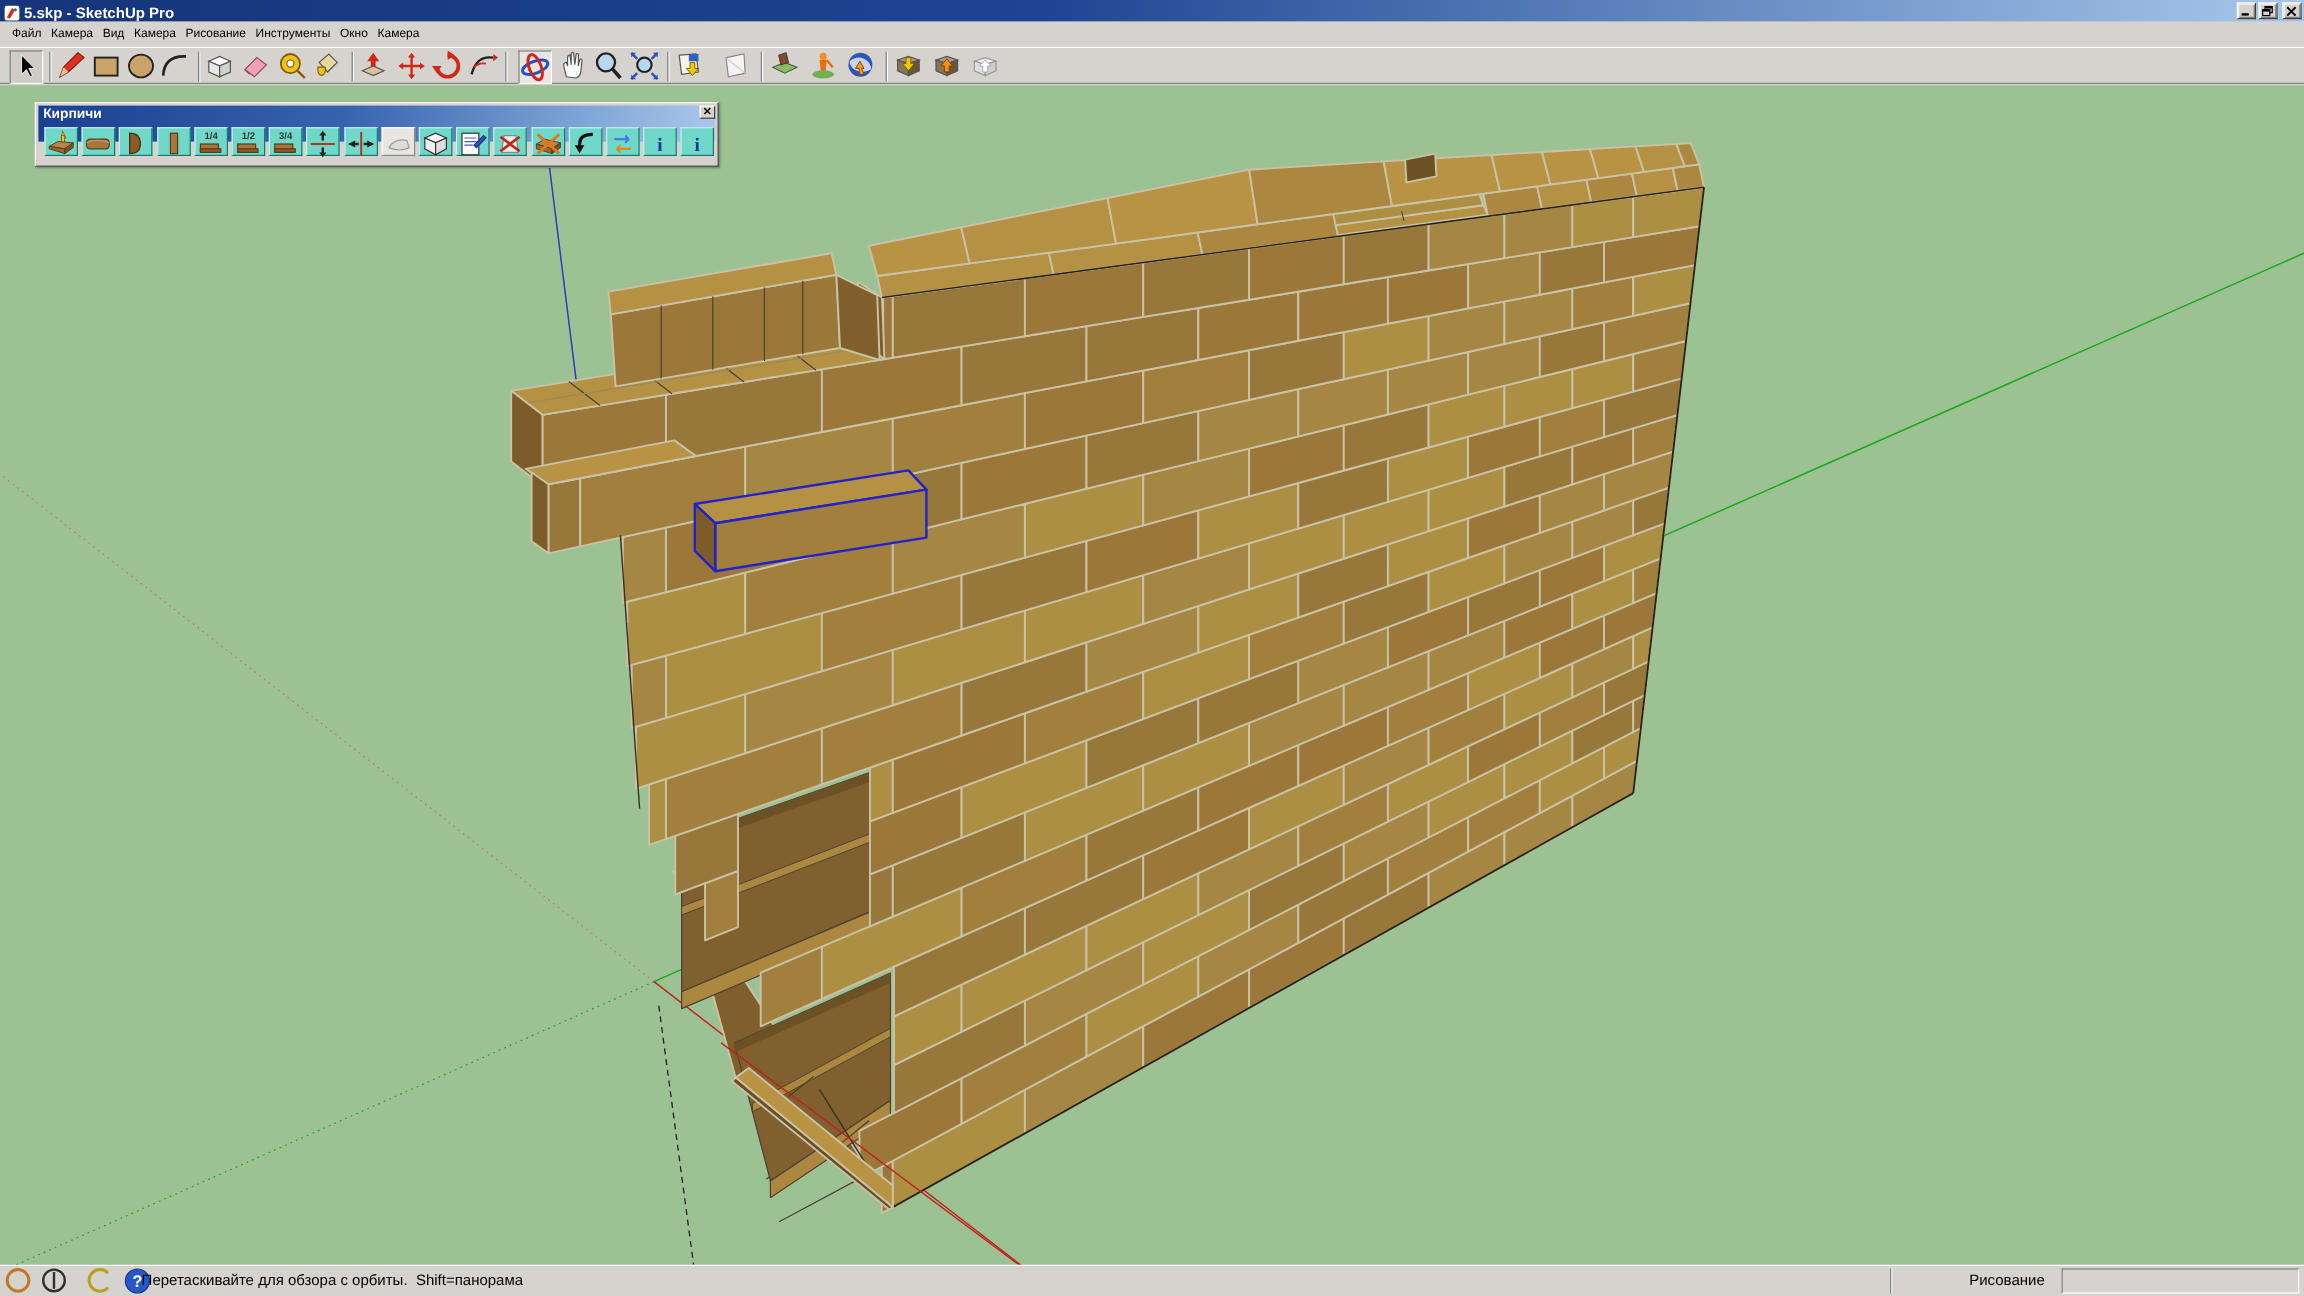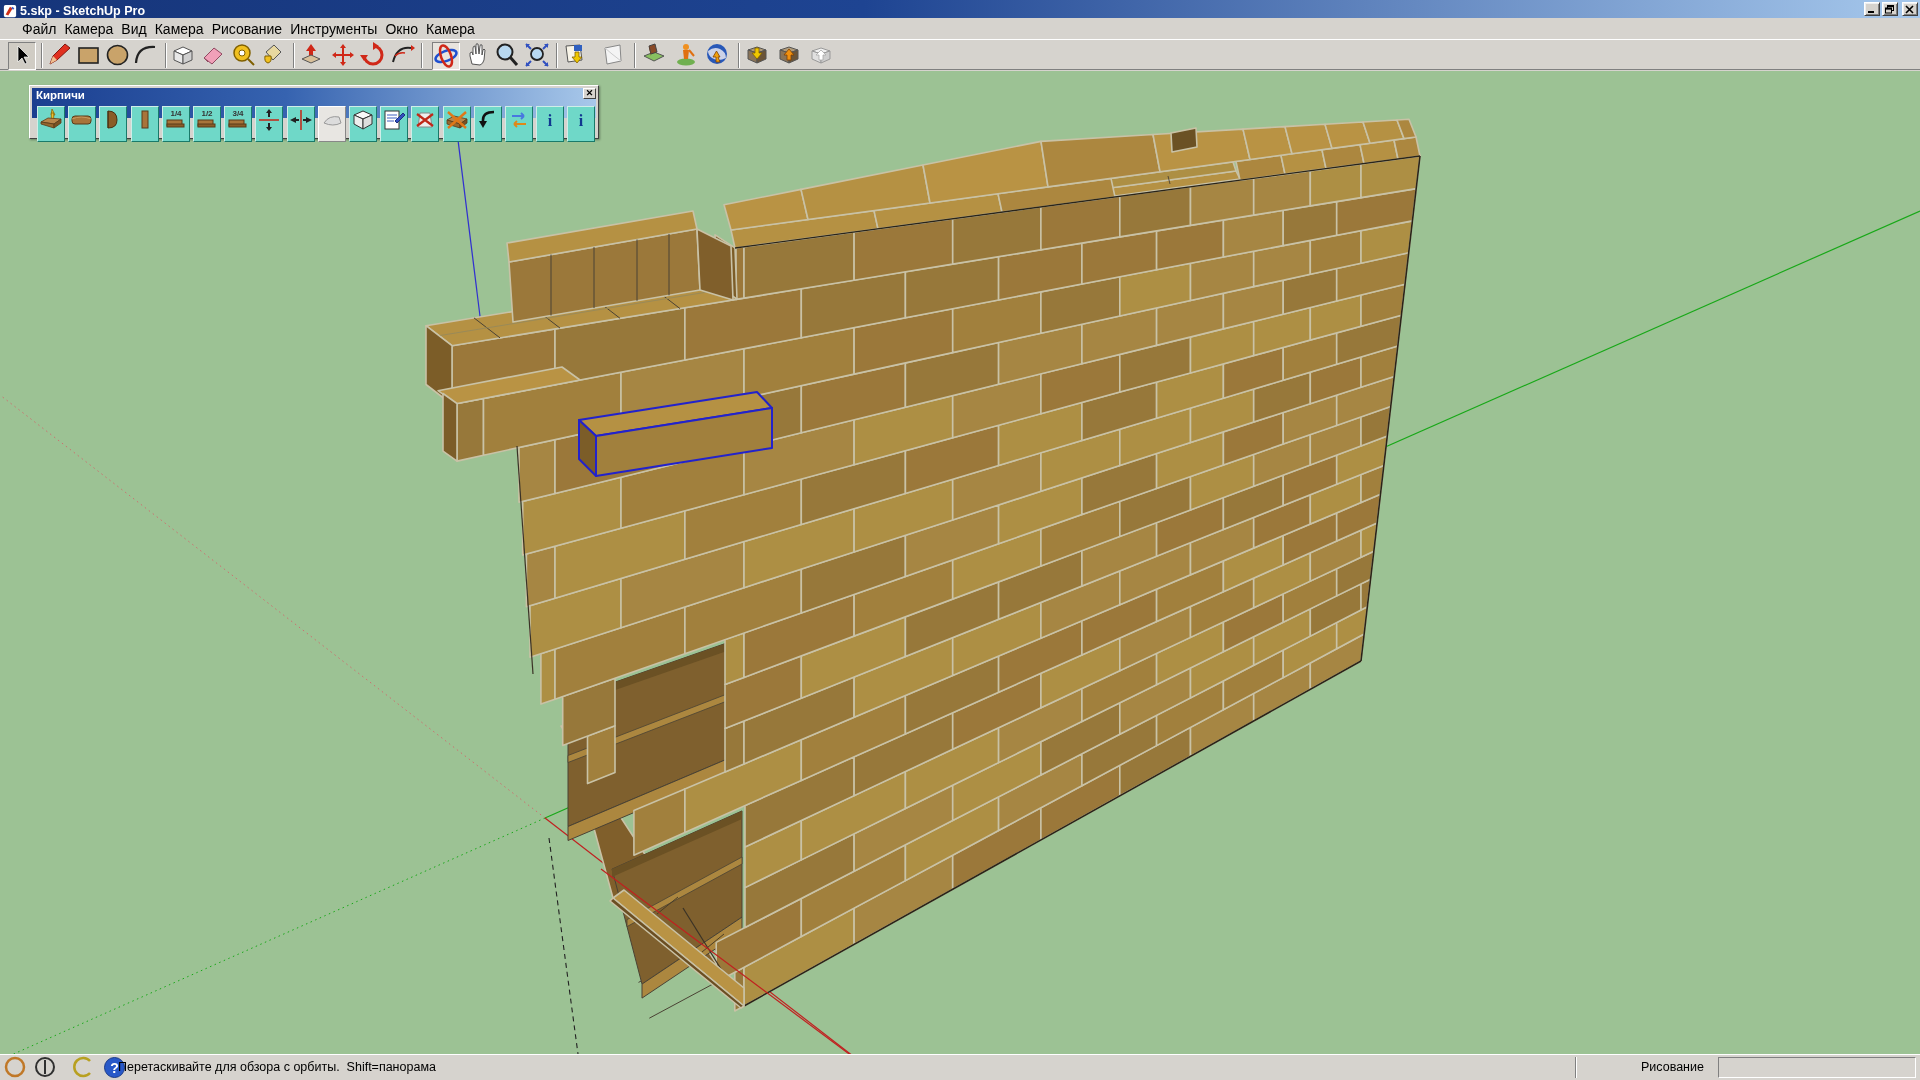--- a/index.html
+++ b/index.html
@@ -1,27 +1,27 @@
 <!DOCTYPE html>
 <html><head><meta charset="utf-8"><style>
 *{margin:0;padding:0;box-sizing:border-box}
 body{width:1920px;height:1080px;overflow:hidden;font-family:"Liberation Sans",sans-serif;background:#d6d3ce;position:relative}
 #viewport{position:absolute;left:0;top:0;width:1920px;height:1080px}
 .chrome{position:absolute;z-index:5}
 #titlebar{left:0;top:0;width:1920px;height:18px;background:linear-gradient(90deg,#16357a 0%,#1e4492 45%,#a6c8ec 100%);display:flex;align-items:flex-end;color:#fff;font-weight:bold;font-size:12.5px}
 #titlebar .ic{width:14px;height:14px;margin:0 3px 0 3px}
 .wbtn{width:16px;height:14px;background:#d6d3ce;border:1px solid;border-color:#fff #404040 #404040 #fff;box-shadow:inset 1px 1px 0 #efefef, inset -1px -1px 0 #808080;display:inline-flex;align-items:center;justify-content:center;margin-left:2px}
-#menubar{left:0;top:18px;width:1920px;height:21px;background:#d6d3ce;display:flex;align-items:center;font-size:14px;color:#000;padding-left:18px}
+#menubar{left:0;top:18px;width:1920px;height:21px;background:#d6d3ce;display:flex;align-items:center;font-size:10px;color:#000;padding-left:6px}
 #menubar span{padding:2px 4px}
 #toolbar{left:0;top:39px;width:1920px;height:31px;background:#d6d3ce;border-top:1px solid #fff;border-bottom:1px solid #808080}
 #statusbar{left:0;top:1054px;width:1920px;height:26px;background:#d6d3ce;border-top:1px solid #fff;font-size:12.5px;color:#000}
 #kirpichi{left:29px;top:85px;width:570px;height:54px;background:#d6d3ce;border:1px solid;border-color:#fff #404040 #404040 #fff;box-shadow:1px 1px 2px rgba(0,0,0,.35);z-index:6}
 #ktitle{position:absolute;left:2px;top:2px;right:2px;height:30px;background:linear-gradient(90deg,#1b3f90 0%,#3663b0 45%,#a8c8ea 100%);color:#fff;font-weight:bold;font-size:11.5px;padding-left:4px;line-height:15px}
 #kclose{position:absolute;right:2px;top:2px;width:13px;height:11px;background:#d6d3ce;border:1px solid;border-color:#fff #404040 #404040 #fff;font-size:9px;line-height:9px;text-align:center;font-weight:bold}
-.kbtn{position:absolute;top:20px;width:28px;height:36px;background:#6fd8c8;border:1px solid;border-color:#cfeee8 #1a7a6a #1a7a6a #cfeee8}
+.kbtn{position:absolute;top:20px;width:28px;height:24px;background:#6fd8c8;border:1px solid;border-color:#cfeee8 #1a7a6a #1a7a6a #cfeee8}
 .kbtn.dis{background:#e8e6e2;border-color:#fff #888 #888 #fff}
 .tsep{position:absolute;top:3px;height:25px;width:2px;border-left:1px solid #808080;border-right:1px solid #fff}
 .tbtn{position:absolute;top:2px;width:28px;height:28px}
 .tbtn.pressed{background:#e8e4de;border:1px solid;border-color:#808080 #fff #fff #808080}
 .tbtn.sel{background:#d0ccc4;border:1px solid;border-color:#808080 #fff #fff #808080}
 </style></head>
 <body>
 <div id="viewport"><svg width="1920" height="1080" viewBox="0 0 1920 1080">
 <defs>
 <radialGradient id="u0" cx="48%" cy="42%" r="85%%">

